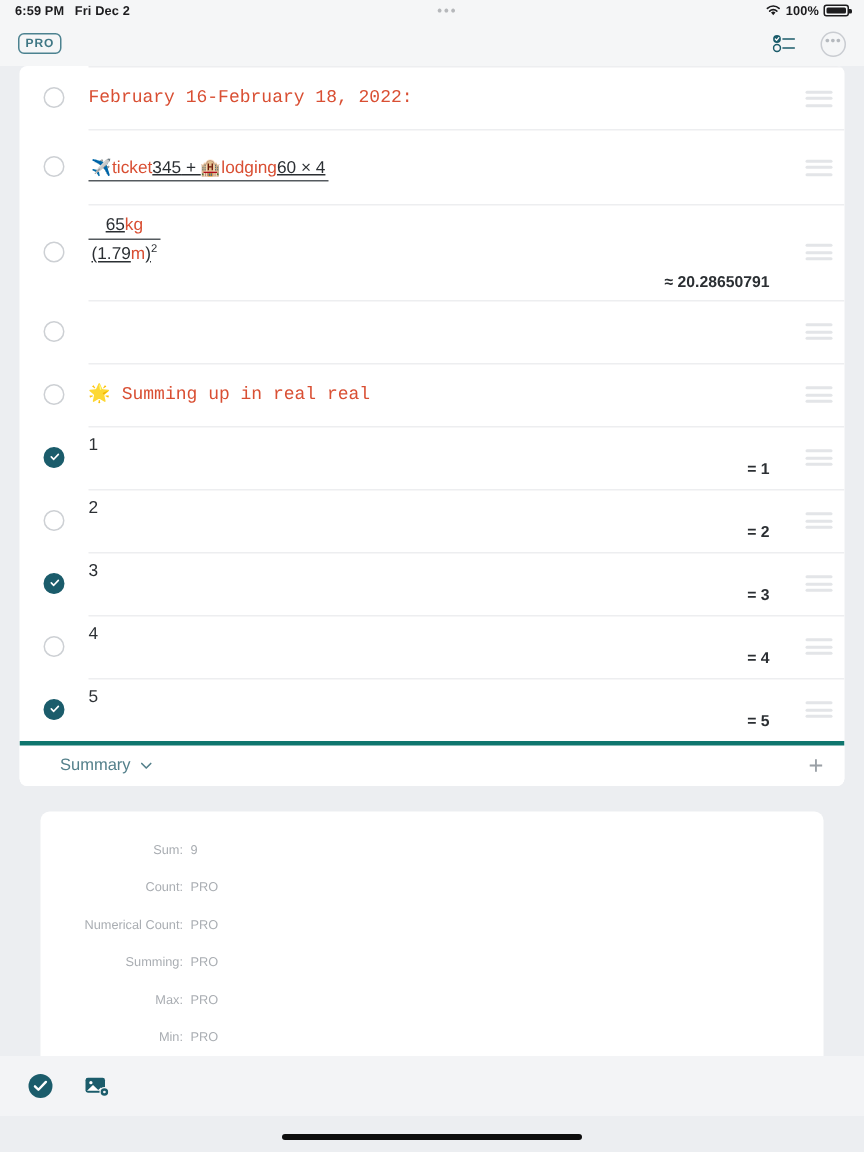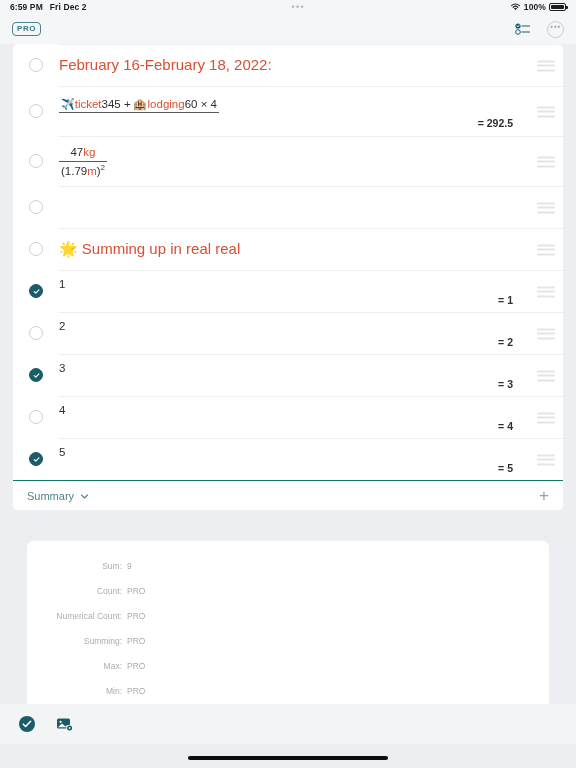--- a/index.html
+++ b/index.html
@@ -75,44 +75,44 @@
     display: flex; flex-direction: column; justify-content: center;
   }
   .row:first-child .row-body { border-top: 1px solid #edeef0; }
   .drag-handle {
     position: absolute; right: 8px; top: 50%; transform: translateY(-50%);
     width: 18px; height: 11px;
     display: flex; flex-direction: column; justify-content: space-between;
   }
   .drag-handle i { display: block; height: 2px; background: #e3e5e8; border-radius: 1px; }
 
-  .expr-text { font-size: 15px; color: #d94f33; line-height: 1.35; }
+  .expr-text { font-size: 12px; color: #d94f33; line-height: 1.35; font-family: Liberation Mono, monospace; }
   .plain-num { font-size: 11.5px; color: #2b2f33; }
   .result {
     text-align: right; font-size: 10.5px; font-weight: bold;
     color: #2b2f33; margin-top: 4px; padding-right: 6px;
   }
 
   
   .frac { display: inline-block; text-align: center; font-size: 11.5px; line-height: 1.3; }
   .frac .num { border-bottom: 1.2px solid #555a5f; padding: 0 2px 1px; white-space: nowrap; }
   .frac .den { padding: 1px 2px 0; white-space: nowrap; }
   .unit { color: #d94f33; }
-  .lit { color: #2b2f33; }
+  .lit { color: #2b2f33; text-decoration: underline; }
   .emoji { font-size: 11px; }
   .sup { font-size: 7.5px; vertical-align: super; color: #2b2f33; }
 
   .row.tall { min-height: 50px; }
   .row.empty .row-body { min-height: 34px; }
 
   
   .summary-bar {
     display: flex; align-items: center;
-    height: 30px; padding: 0 14px 0 14px;
-    border-top: 1px solid #0f766e; background: #fff;
+    height: 30px; padding: 0 14px 0 27px;
+    border-top: 3px solid #0f766e; background: #fff;
   }
   .summary-label {
     font-size: 11px; color: #54808b; display: flex; align-items: center; gap: 6px;
   }
   .chev { width: 9px; height: 9px; }
   .summary-bar .spacer { flex: 1; }
   .plus { color: #9aa0a6; font-size: 17px; line-height: 1; font-weight: 300; }
 
   
   .summary-panel {
@@ -195,34 +195,34 @@
               <i></i>
             </div>
           </div>
         </div>
         <div class="row tall">
           <div class="row-check">
             <div class="circle"></div>
           </div>
           <div class="row-body">
             <div><div class="frac"><div class="num"><span class="emoji">✈️</span><span class="unit">ticket</span><span class="lit">345</span><span class="lit"> + </span><span class="emoji">🏨</span><span class="unit">lodging</span><span class="lit">60 × 4</span></div></div></div>
-            <div class="result">= 292.5</div>
             <div class="drag-handle">
               <i></i>
               <i></i>
               <i></i>
             </div>
           </div>
         </div>
         <div class="row tall">
           <div class="row-check">
             <div class="circle"></div>
           </div>
           <div class="row-body">
-            <div><div class="frac"><div class="num"><span class="lit">47</span><span class="unit">kg</span></div><div class="den"><span class="lit">(1.79</span><span class="unit">m</span><span class="lit">)</span><span class="sup">2</span></div></div></div>
+            <div><div class="frac"><div class="num"><span class="lit">65</span><span class="unit">kg</span></div><div class="den"><span class="lit">(1.79</span><span class="unit">m</span><span class="lit">)</span><span class="sup">2</span></div></div></div>
+            <div class="result">≈ 20.28650791</div>
             <div class="drag-handle">
               <i></i>
               <i></i>
               <i></i>
             </div>
           </div>
         </div>
         <div class="row empty">
           <div class="row-check">
             <div class="circle"></div>

